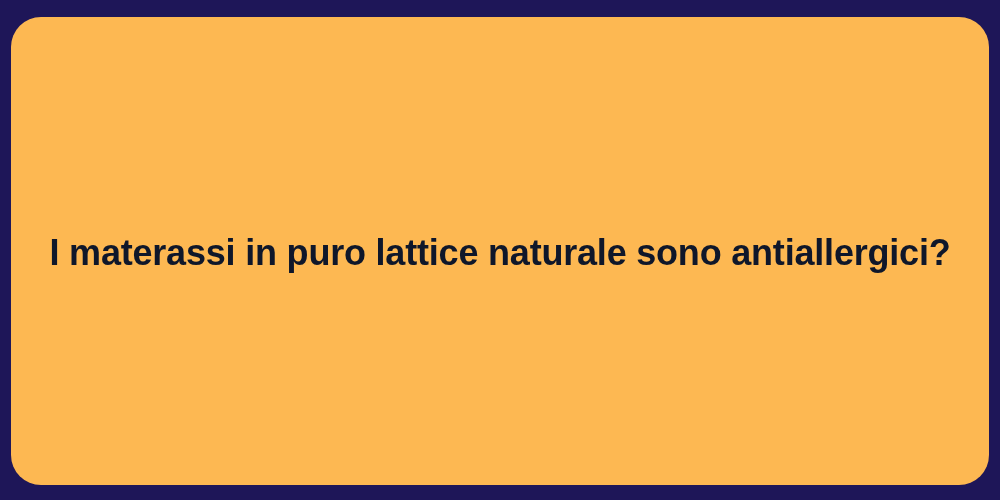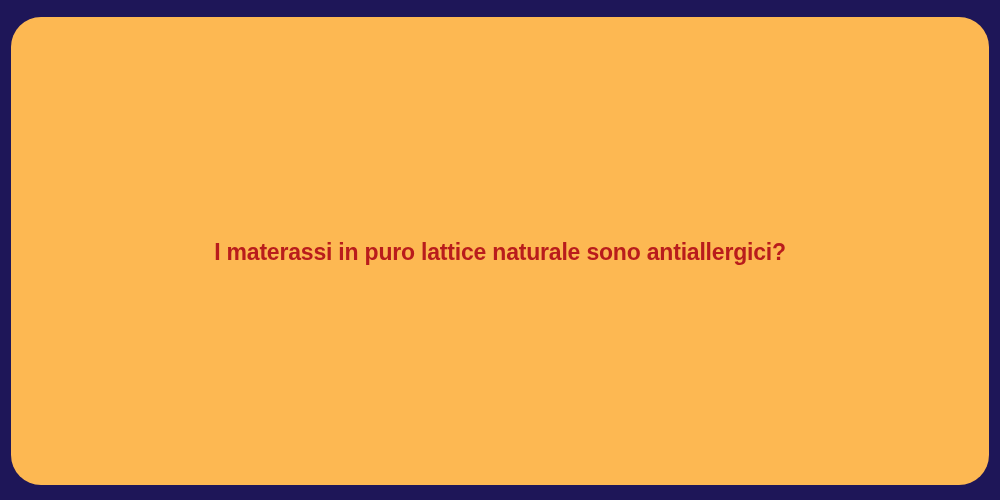--- a/index.html
+++ b/index.html
@@ -47,15 +47,15 @@
     padding: 0 40px;
     white-space: nowrap;
     transform: translateY(1px);
   }
 </style>
 </head>
 <body style="background: rgb(30, 22, 88);">
 
 <div id="faq-frame" style="background: rgb(30, 22, 88); width: 1000px; height: 500px;">
   <div id="faq-card" style="background: rgb(253, 184, 82); border-radius: 30px; inset: 17px 11px 15px;">
-    <h1 id="faq-question" style="color: #b91c1c; font-size: 23px; font-weight: bold; text-align: center;">I materassi in puro lattice naturale sono antiallergici?</h1>
+    <h1 id="faq-question" style="color: #0f172a; font-size: 36px; font-weight: bold; text-align: center;">I materassi in puro lattice naturale sono antiallergici?</h1>
   </div>
 </div>
 
 </body></html>

